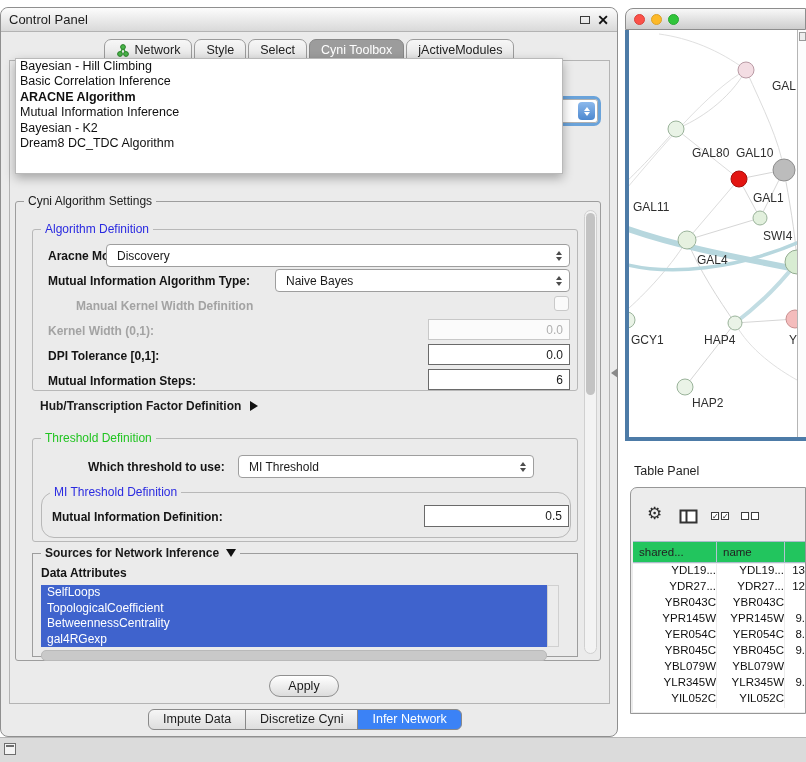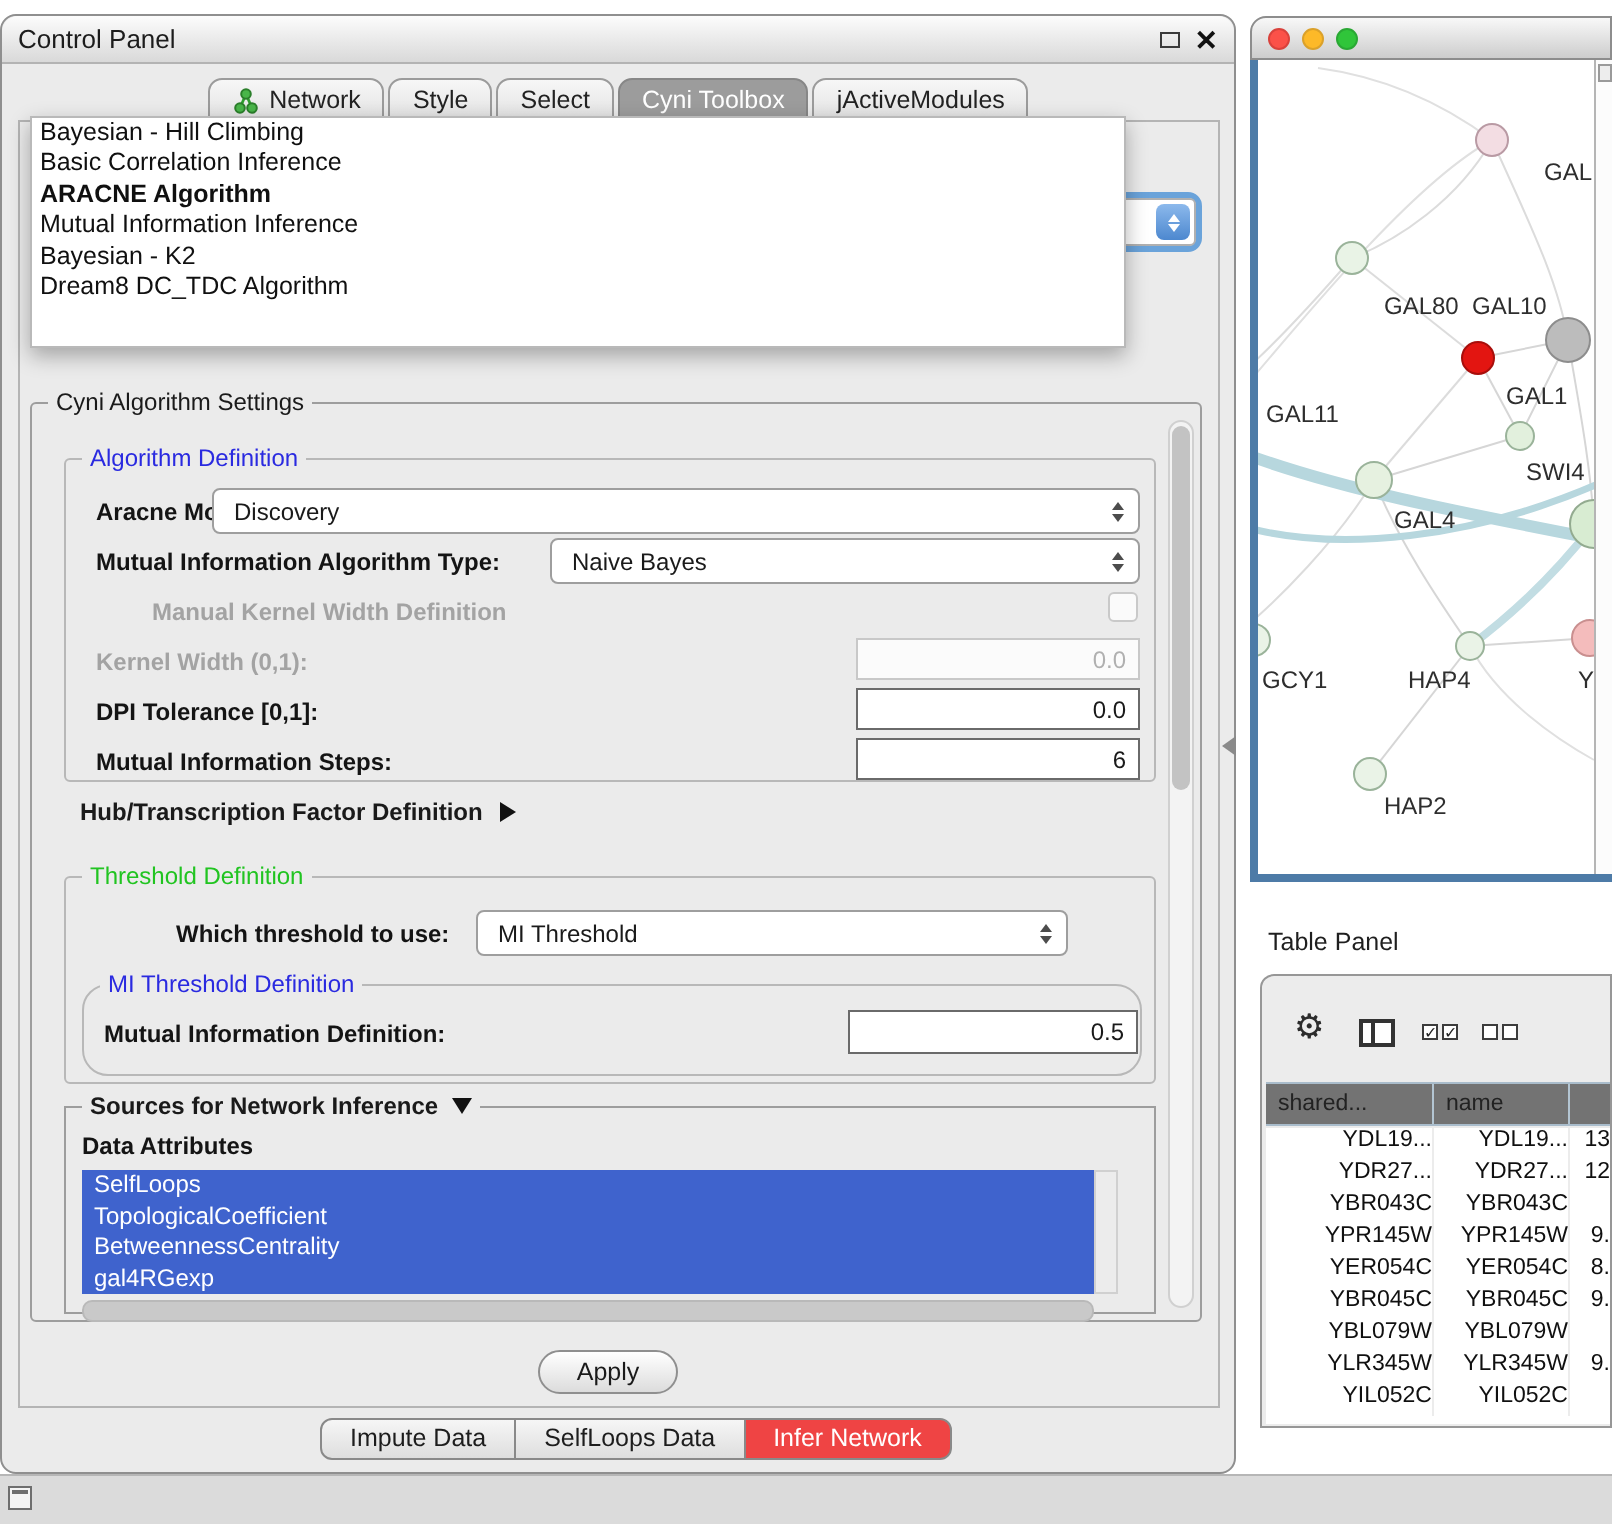--- a/index.html
+++ b/index.html
@@ -69,23 +69,23 @@
   .attr-item { height:15.5px; line-height:15.5px; background:#3f63cd; color:#fff; font-size:12px; padding-left:6px; white-space:nowrap; }
   .attr-vsb { position:absolute; left:514px; top:31px; width:12px; height:62px; background:#ececec; border:1px solid #d0d0d0; }
   .attr-hsb { position:absolute; left:8px; top:96px; width:506px; height:11px; background:#c9c9c9; border:1px solid #b9b9b9; border-radius:5px; }
   .settings-sb { position:absolute; right:3px; top:8px; width:13px; height:444px; background:#f3f3f3; border:1px solid #d0d0d0; border-radius:7px; }
   .settings-sb-thumb { position:absolute; left:1px; top:2px; width:9px; height:182px; background:#c3c3c3; border-radius:5px; }
   .apply { position:absolute; left:268px; top:667px; width:70px; height:22px; border:1px solid #8f8f8f; border-radius:11px;
         background:linear-gradient(#ffffff,#dcdcdc); font-size:12.5px; text-align:center; line-height:20px; }
   .btabs { position:absolute; left:147px; top:701px; display:flex; height:21px; }
   .bseg { border:1px solid #898989; background:linear-gradient(#f6f6f6,#dedede); font-size:12.5px; line-height:19px;
         padding:0 14px; margin-left:-1px; color:#1d1d1d; white-space:nowrap; }
-  .bseg:first-child { border-radius:6px 0 0 6px; margin-left:12px; }
+  .bseg:first-child { border-radius:6px 0 0 6px; margin-left:0; }
   .bseg:last-child { border-radius:0 6px 6px 0; }
-  .bseg.sel { background:#ef4444; color:#fff; }
+  .bseg.sel { background:#3b82f6; color:#fff; }
   .collapse { position:absolute; left:611px; top:368px; width:0; height:0;
         border-top:5px solid transparent; border-bottom:5px solid transparent; border-right:7px solid #8a8a8a; }
   
   .netw { position:absolute; left:625px; top:8px; width:181px; height:433px; }
   .net-title { height:22px; background:linear-gradient(#f8f8f8,#cdcdcd); border:1px solid #8d8d8d;
         border-radius:8px 0 0 0; display:flex; align-items:center; padding-left:8px; gap:6px; }
   .light { width:11px; height:11px; border-radius:50%; }
   .light.red { background:#fb5149; border:1px solid #d9423c; }
   .light.yellow { background:#fdb928; border:1px solid #dba12a; }
   .light.green { background:#30c53a; border:1px solid #2aa834; }
@@ -96,21 +96,21 @@
   .net-sb { position:absolute; right:0; top:0; width:9px; bottom:0; border-left:1px solid #b5b5b5; background:#fcfcfc; }
   .net-sb-btn { position:absolute; left:1px; top:2px; width:7px; height:9px; border:1px solid #9a9a9a; background:#ededed; }
   
   .tp-label { position:absolute; left:634px; top:464px; font-size:12.5px; color:#1f1f1f; }
   .tpw { position:absolute; left:630px; top:487px; width:176px; height:227px; background:#ececec;
         border:1px solid #979797; border-radius:7px 0 0 0; overflow:hidden; }
   .tp-gear { position:absolute; left:16px; top:17px; font-size:17px; color:#2c2c2c; line-height:17px; }
   .tp-colicon { position:absolute; left:48px; top:21px; }
   .tp-pair { position:absolute; display:flex; gap:2px; }
   .mini { width:8px; height:8px; border:1px solid #3c3c3c; background:#fff; font-size:8px; line-height:7px; text-align:center; color:#222; }
-  .thead { position:absolute; left:2px; top:53px; right:0; height:22px; background:#737373;
+  .thead { position:absolute; left:2px; top:53px; right:0; height:22px; background:#22c55e;
         border-top:1px solid #a9bccb; border-bottom:1px solid #a9bccb; display:flex; font-size:11.5px; color:#222; }
   .hcell { line-height:20px; padding-left:6px; border-right:1px solid #b3c5d2; }
   .c0 { width:84px; } .c1 { width:68px; } .c2 { flex:1; border-right:none; }
   .tbody { position:absolute; left:2px; top:76px; right:0; bottom:1px; background:#fff; overflow:hidden; }
   .trow { display:flex; height:16px; font-size:11.5px; color:#101010; }
   .tcell { padding-left:2px; white-space:nowrap; overflow:hidden; border-right:1px solid #ececec;text-align:right; }
   
   .bstrip { position:absolute; left:0; top:737px; width:806px; height:25px; background:#dbdbdb; border-top:1px solid #b6b6b6; }
   .task-icon { position:absolute; left:4px; top:743px; width:12px; height:12px; border:1px solid #6e6e6e; background:#f4f4f4; }
   .task-icon span { position:absolute; left:1px; top:1px; right:1px; height:2px; background:#6e6e6e; }
@@ -258,21 +258,21 @@
 
     <div class="settings-sb">
       <div class="settings-sb-thumb"></div>
     </div>
   </div>
 
   <div class="apply">Apply</div>
 
   <div class="btabs">
     <div class="bseg">Impute Data</div>
-    <div class="bseg">SelfLoops Data</div>
+    <div class="bseg">Discretize Cyni</div>
     <div class="bseg sel">Infer Network</div>
   </div>
 </div>
 
 <div class="collapse"></div>
 
 <div class="netw">
   <div class="net-title">
     <span class="light red"></span>
     <span class="light yellow"></span>

